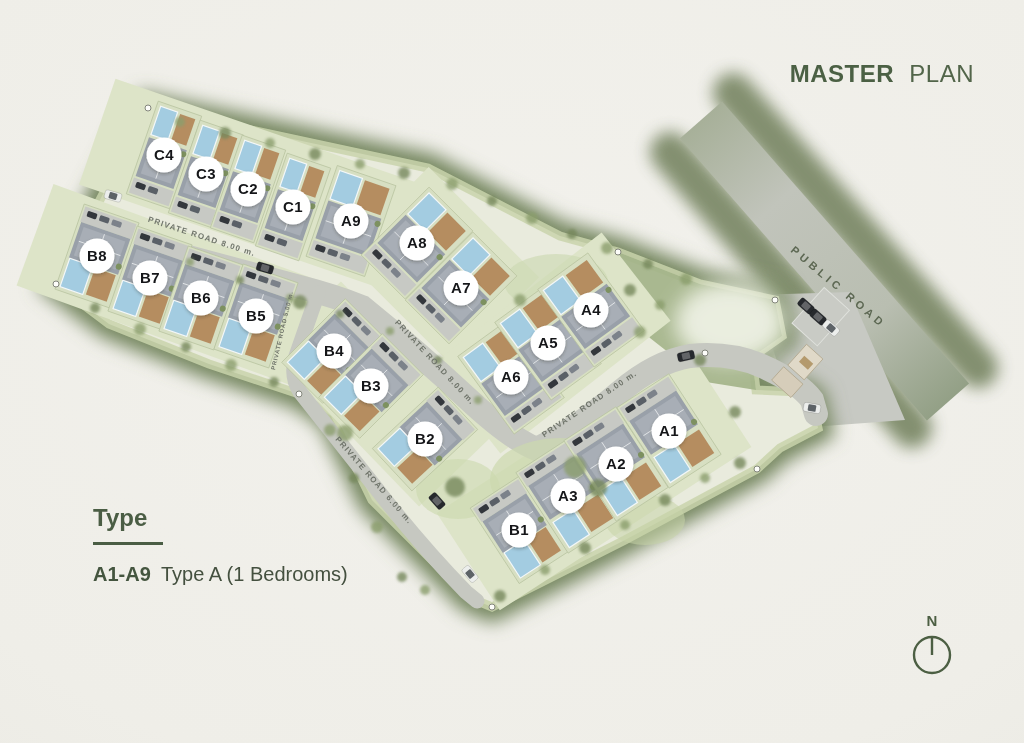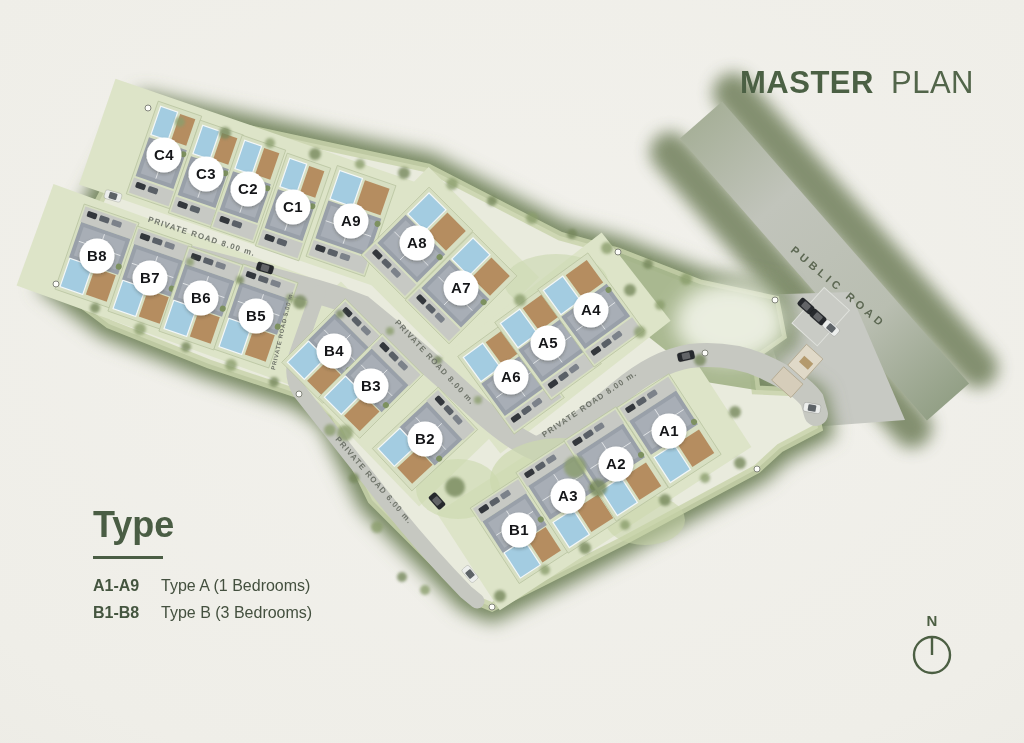--- a/index.html
+++ b/index.html
@@ -1,28 +1,28 @@
 <!DOCTYPE html>
 <html><head>
 <meta charset="utf-8">
 <style>
   html,body{margin:0;padding:0;}
   body{width:1024px;height:743px;overflow:hidden;font-family:"Liberation Sans",sans-serif;}
   .stage{position:relative;width:1024px;height:743px;
     background:radial-gradient(120% 120% at 50% 42%, #f2f1ec 0%, #efeee8 55%, #e7e6df 100%);}
   .stage > svg.plan{position:absolute;left:0;top:0;}
   svg text{font-family:"Liberation Sans",sans-serif;}
-  .title{position:absolute;top:44px;right:50px;font-size:31px;letter-spacing:.5px;color:#4b6044;white-space:nowrap;}
+  .title{position:absolute;top:44px;right:50px;font-size:24px;letter-spacing:.5px;color:#4b6044;white-space:nowrap;}
   .title .t-bold{font-weight:800;}
   .title .t-light{font-weight:400;margin-left:8px;color:#52654a;}
   .legend{position:absolute;left:93px;top:504px;color:#4a5a46;}
-  .legend-title{font-size:36px;font-weight:800;color:#4a5d44;}
+  .legend-title{font-size:24px;font-weight:800;color:#4a5d44;}
   .legend-underline{width:70px;height:2.5px;background:#4a5d44;margin-top:10px;}
   .legend-items{margin-top:18px;}
-  .lrow{display:flex;align-items:flex-start;margin-bottom:9px;font-size:16px;}
+  .lrow{display:flex;align-items:flex-start;margin-bottom:9px;font-size:20px;}
   .lcode{font-weight:800;width:68px;color:#44553f;}
   .ldesc{color:#44503f;}
   .north{position:absolute;left:906px;top:612px;width:52px;text-align:center;color:#4c5f43;}
   .north .nlabel{font-size:15px;font-weight:800;margin-bottom:2px;}
 </style>
 </head>
 <body>
 
 <div class="stage">
 
@@ -586,24 +586,20 @@
   </h1>
 
   <div class="legend">
     <div class="legend-title">Type</div>
     <div class="legend-underline"></div>
     <div class="legend-items" id="legend-items">
         <div class="lrow">
           <span class="lcode">A1-A9</span>
           <span class="ldesc">Type A (1 Bedrooms)</span>
         </div>
-        <div class="lrow">
-          <span class="lcode">B1-B8</span>
-          <span class="ldesc">Type B (3 Bedrooms)</span>
-        </div>
       </div>
   </div>
 
   <div class="north">
     <div class="nlabel">N</div>
     <svg width="44" height="44" viewBox="0 0 44 44">
       <circle cx="22" cy="24" r="18" fill="none" stroke="#4c5f43" stroke-width="2.4"></circle>
       <line x1="22" y1="6" x2="22" y2="24" stroke="#4c5f43" stroke-width="2.4"></line>
     </svg>
   </div>

